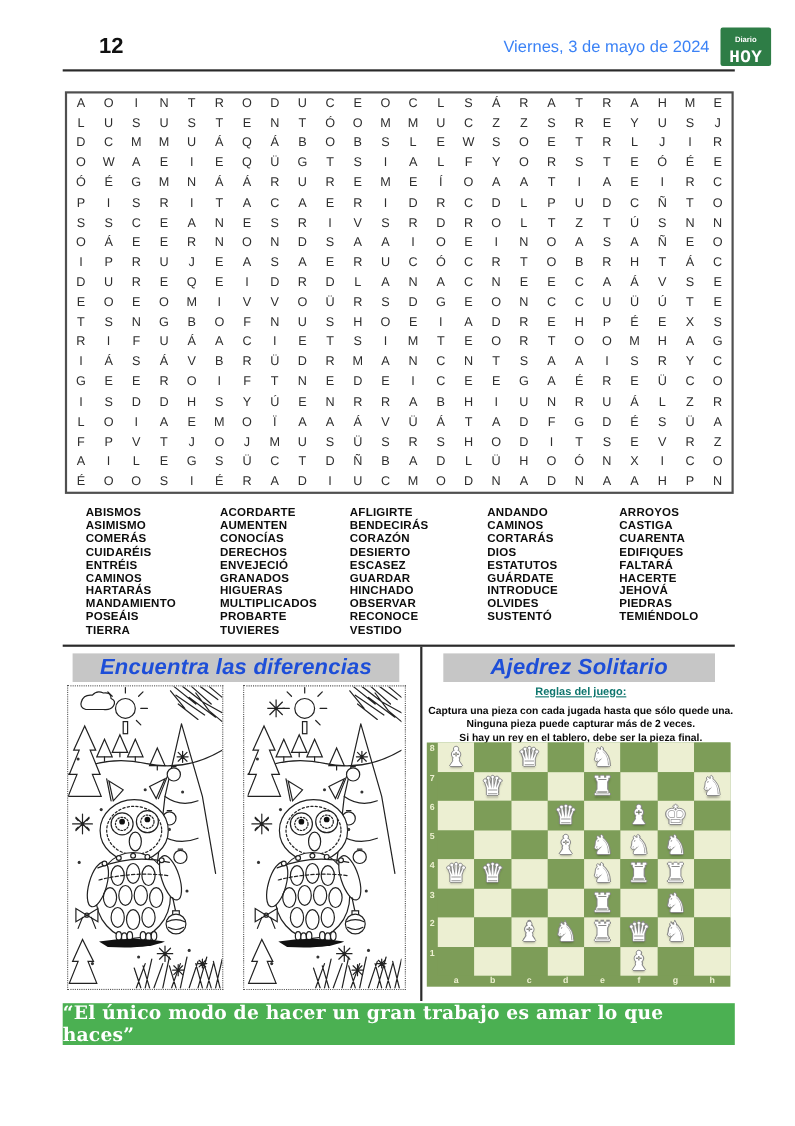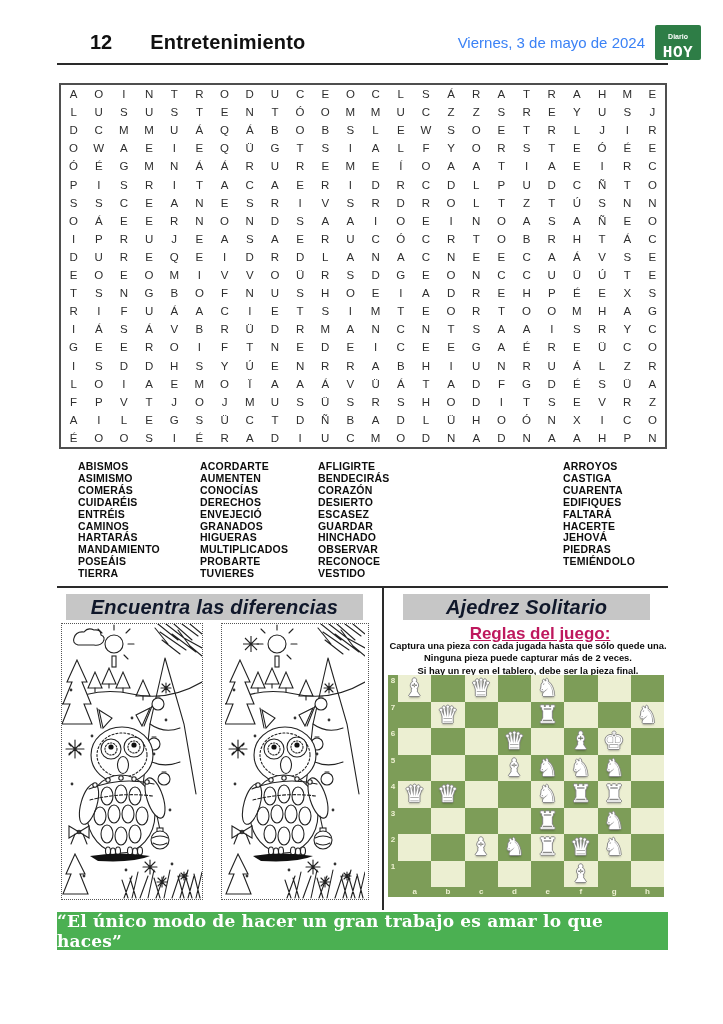--- a/index.html
+++ b/index.html
@@ -26,32 +26,32 @@
   .word-list{position:absolute;left:57px;top:461px;width:611px;height:122px;}
   .word-col{position:absolute;top:0;}
   .word{font-size:10.5px;font-weight:bold;letter-spacing:0.2px;line-height:11.9px;color:#0d0d0d;}
 
   .mid-rule{position:absolute;left:57px;top:586px;width:611px;height:2px;background:#2a2a2a;}
   .v-divider{position:absolute;left:382px;top:588px;width:2px;height:322px;background:#2a2a2a;}
 
   
   .section-left{position:absolute;left:57px;top:592px;width:324px;height:316px;}
   .section-right{position:absolute;left:388px;top:592px;width:280px;height:316px;}
-  .title-bar{position:absolute;background:#c6c6c6;color:#0f172a;font-style:italic;font-weight:bold;
+  .title-bar{position:absolute;background:#c6c6c6;color:#1d4ed8;font-style:italic;font-weight:bold;
              text-align:center;font-size:20px;line-height:26px;height:26px;letter-spacing:0.2px;}
   .title-bar.left{left:9px;top:2px;width:297px;}
   .title-bar.right{left:15px;top:2px;width:247px;}
 
   .owl-panel{position:absolute;top:31px;height:275px;border:1px dotted #555;background:#fff;}
   .owl-panel.p1{left:4px;width:140px;}
   .owl-panel.p2{left:164px;width:146px;}
   .owl-panel svg{width:100%;height:100%;display:block;}
 
-  .rules-title{position:absolute;top:32px;left:12px;width:100%;text-align:center;font-weight:bold;
-               font-size:17px;text-decoration:underline;color:#be185d;}
+  .rules-title{position:absolute;top:32px;left:0;width:100%;text-align:center;font-weight:bold;
+               font-size:10px;text-decoration:underline;color:#0f766e;}
   .rules{position:absolute;top:48px;left:0;width:100%;text-align:center;font-size:9.4px;
          font-weight:600;line-height:12.3px;color:#0a0a0a;}
 
   
   .board{position:absolute;left:0;top:83px;width:276px;height:222px;background:#7d9d58;}
   .board-body{position:absolute;left:10px;top:0;width:266px;height:212px;display:grid;
               grid-template-columns:repeat(8,1fr);grid-template-rows:repeat(8,1fr);}
   .sq{position:relative;display:flex;align-items:center;justify-content:center;}
   .piece{font-family:"DejaVu Sans",sans-serif;font-size:24px;line-height:24px;color:#fff;
          text-shadow:1px 0 #8a8a8a,-1px 0 #8a8a8a,0 1px #8a8a8a,0 -1px #8a8a8a,0 2px 2px rgba(0,0,0,.3);}
@@ -167,21 +167,20 @@
       <path d="M95,258 105,258 M100,253 100,263 M96,254 104,262 M96,262 104,254"></path>
       <path d="M118,252 126,252 M122,248 122,256 M119,249 125,255 M119,255 125,249"></path>
     </g>
   </symbol>
 </svg>
 
 <div class="page">
 
   <div class="header">
     <span class="page-num">12</span>
-    <span class="section-name">Entretenimiento</span>
     <span class="header-spacer"></span>
     <span class="date">Viernes, 3 de mayo de 2024</span>
     <span class="logo" style="background: rgb(46, 125, 70);">
       <span class="logo-top">Diario</span>
       <span class="logo-main">HOY</span>
     </span>
   </div>
   <div class="header-rule"></div>
 
   <div class="ws-box">
@@ -697,20 +696,31 @@
         <div class="word">BENDECIRÁS</div>
         <div class="word">CORAZÓN</div>
         <div class="word">DESIERTO</div>
         <div class="word">ESCASEZ</div>
         <div class="word">GUARDAR</div>
         <div class="word">HINCHADO</div>
         <div class="word">OBSERVAR</div>
         <div class="word">RECONOCE</div>
         <div class="word">VESTIDO</div>
       </div>
+      <div class="word-col" style="left: 386px;">
+        <div class="word">ANDANDO</div>
+        <div class="word">CAMINOS</div>
+        <div class="word">CORTARÁS</div>
+        <div class="word">DIOS</div>
+        <div class="word">ESTATUTOS</div>
+        <div class="word">GUÁRDATE</div>
+        <div class="word">INTRODUCE</div>
+        <div class="word">OLVIDES</div>
+        <div class="word">SUSTENTÓ</div>
+      </div>
       <div class="word-col" style="left: 506px;">
         <div class="word">ARROYOS</div>
         <div class="word">CASTIGA</div>
         <div class="word">CUARENTA</div>
         <div class="word">EDIFIQUES</div>
         <div class="word">FALTARÁ</div>
         <div class="word">HACERTE</div>
         <div class="word">JEHOVÁ</div>
         <div class="word">PIEDRAS</div>
         <div class="word">TEMIÉNDOLO</div>

